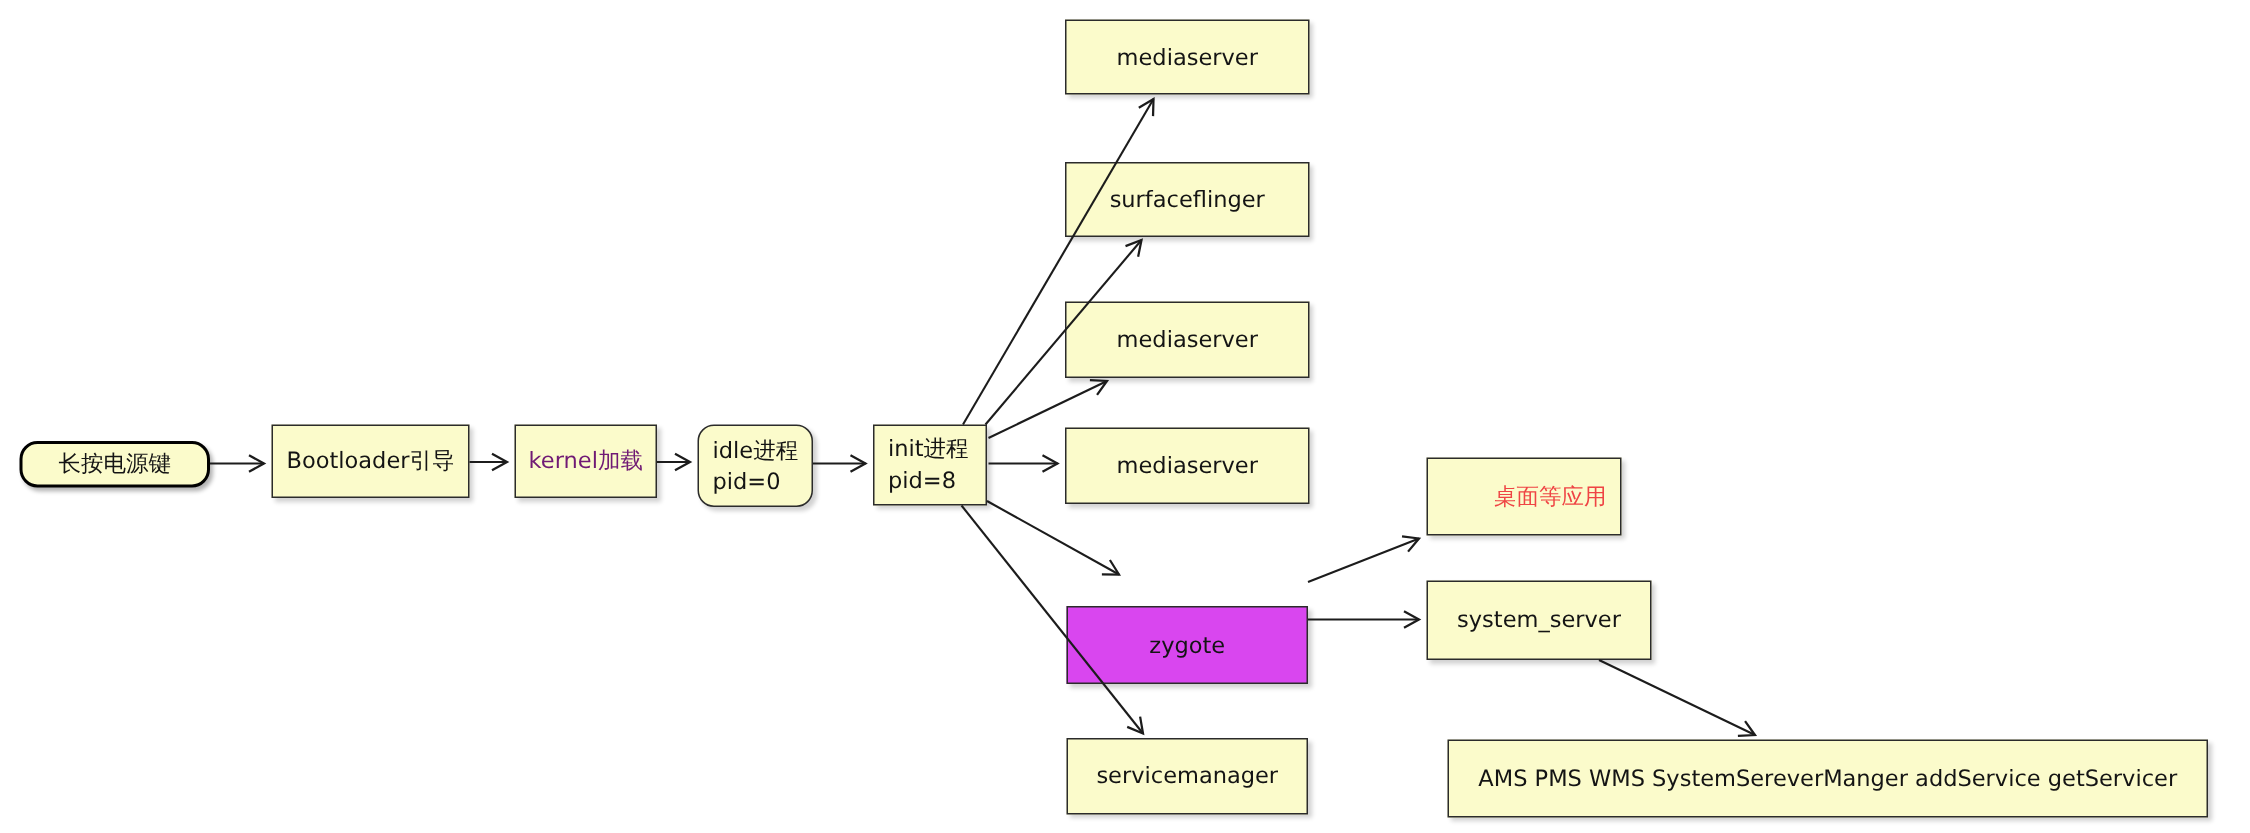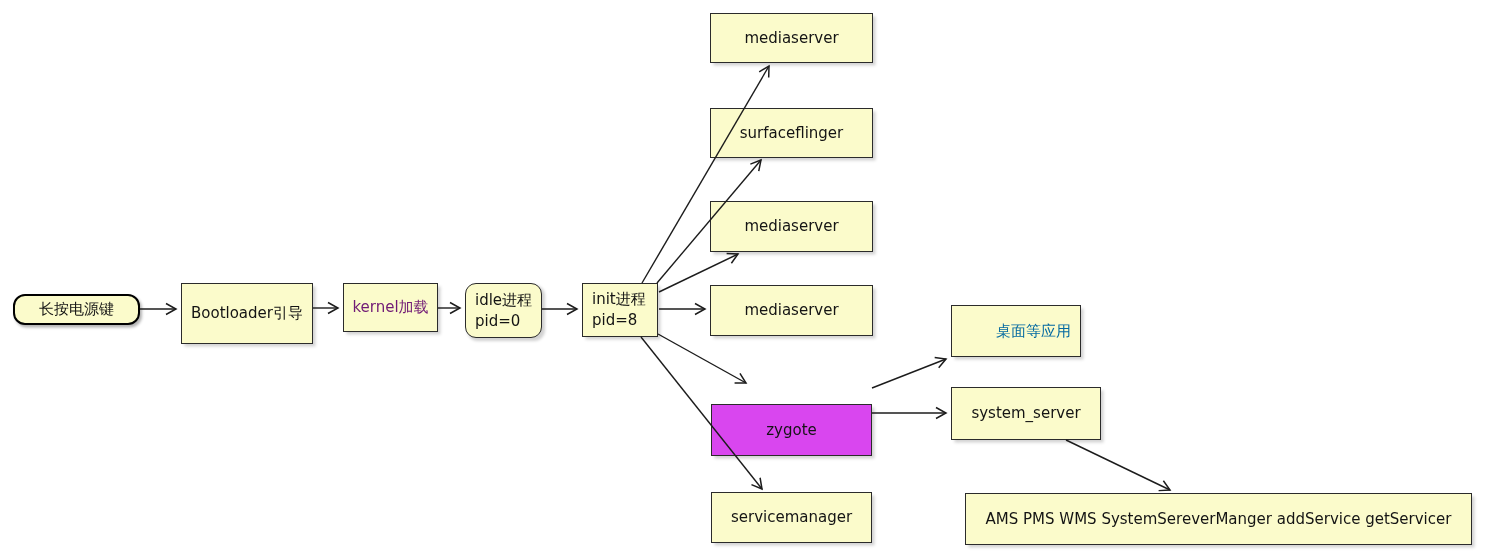--- a/index.html
+++ b/index.html
@@ -71,28 +71,28 @@
         <line x1="659" y1="292" x2="738" y2="254" stroke="#1c1c1c" stroke-width="1.4" marker-end="url(#arrowhead)"></line>
         <line x1="659" y1="309" x2="705" y2="309" stroke="#1c1c1c" stroke-width="1.4" marker-end="url(#arrowhead)"></line>
         <line x1="658" y1="334" x2="746" y2="383" stroke="#1c1c1c" stroke-width="1.4" marker-end="url(#arrowhead)"></line>
         <line x1="641" y1="337" x2="762" y2="489" stroke="#1c1c1c" stroke-width="1.4" marker-end="url(#arrowhead)"></line>
         <line x1="872" y1="388" x2="946" y2="359" stroke="#1c1c1c" stroke-width="1.4" marker-end="url(#arrowhead)"></line>
         <line x1="872" y1="413" x2="946" y2="413" stroke="#1c1c1c" stroke-width="1.4" marker-end="url(#arrowhead)"></line>
         <line x1="1066" y1="440" x2="1170" y2="490" stroke="#1c1c1c" stroke-width="1.4" marker-end="url(#arrowhead)"></line>
       </g>
   </svg>
 <div class="node start" style="left: 13px; top: 294px; width: 127px; height: 31px; background: rgb(251, 251, 203); color: rgb(20, 20, 20);"><span>长按电源键</span></div>
-    <div class="node" style="left: 181px; top: 283px; width: 132px; height: 61px; background: rgb(251, 251, 203); color: rgb(20, 20, 20);"><span>Bootloader引导</span></div>
+    <div class="node" style="left: 181px; top: 283px; width: 132px; height: 49px; background: rgb(251, 251, 203); color: rgb(20, 20, 20);"><span>Bootloader引导</span></div>
     <div class="node" style="left: 343px; top: 283px; width: 95px; height: 49px; background: rgb(251, 251, 203); color: #701a75;"><span>kernel加载</span></div>
     <div class="node align-left" style="left: 465px; top: 283px; width: 77px; height: 55px; background: rgb(251, 251, 203); color: rgb(20, 20, 20); border-radius: 11px;"><span>idle进程
 pid=0</span></div>
     <div class="node align-left" style="left: 582px; top: 283px; width: 76px; height: 54px; background: rgb(251, 251, 203); color: rgb(20, 20, 20);"><span>init进程
 pid=8</span></div>
     <div class="node" style="left: 710px; top: 13px; width: 163px; height: 50px; background: rgb(251, 251, 203); color: rgb(20, 20, 20);"><span>mediaserver</span></div>
     <div class="node" style="left: 710px; top: 108px; width: 163px; height: 50px; background: rgb(251, 251, 203); color: rgb(20, 20, 20);"><span>surfaceflinger</span></div>
     <div class="node" style="left: 710px; top: 201px; width: 163px; height: 51px; background: rgb(251, 251, 203); color: rgb(20, 20, 20);"><span>mediaserver</span></div>
     <div class="node" style="left: 710px; top: 285px; width: 163px; height: 51px; background: rgb(251, 251, 203); color: rgb(20, 20, 20);"><span>mediaserver</span></div>
     <div class="node" style="left: 711px; top: 404px; width: 161px; height: 52px; background: #d946ef; color: rgb(20, 20, 20);"><span>zygote</span></div>
     <div class="node" style="left: 711px; top: 492px; width: 161px; height: 51px; background: rgb(251, 251, 203); color: rgb(20, 20, 20);"><span>servicemanager</span></div>
-    <div class="node" style="left: 951px; top: 305px; width: 130px; height: 52px; background: rgb(251, 251, 203); color: #0369a1; padding-left: 35px;"><span>桌面等应用</span></div>
+    <div class="node" style="left: 951px; top: 305px; width: 130px; height: 52px; background: rgb(251, 251, 203); color: #ef4444; padding-left: 35px;"><span>桌面等应用</span></div>
     <div class="node" style="left: 951px; top: 387px; width: 150px; height: 53px; background: rgb(251, 251, 203); color: rgb(20, 20, 20);"><span>system_server</span></div>
     <div class="node" style="left: 950px; top: 493px; width: 507px; height: 52px; background: rgb(251, 251, 203); color: rgb(20, 20, 20); margin-left: 15px;"><span>AMS PMS WMS SystemSereverManger addService getServicer</span></div>
   </div>
 
 </body></html>

